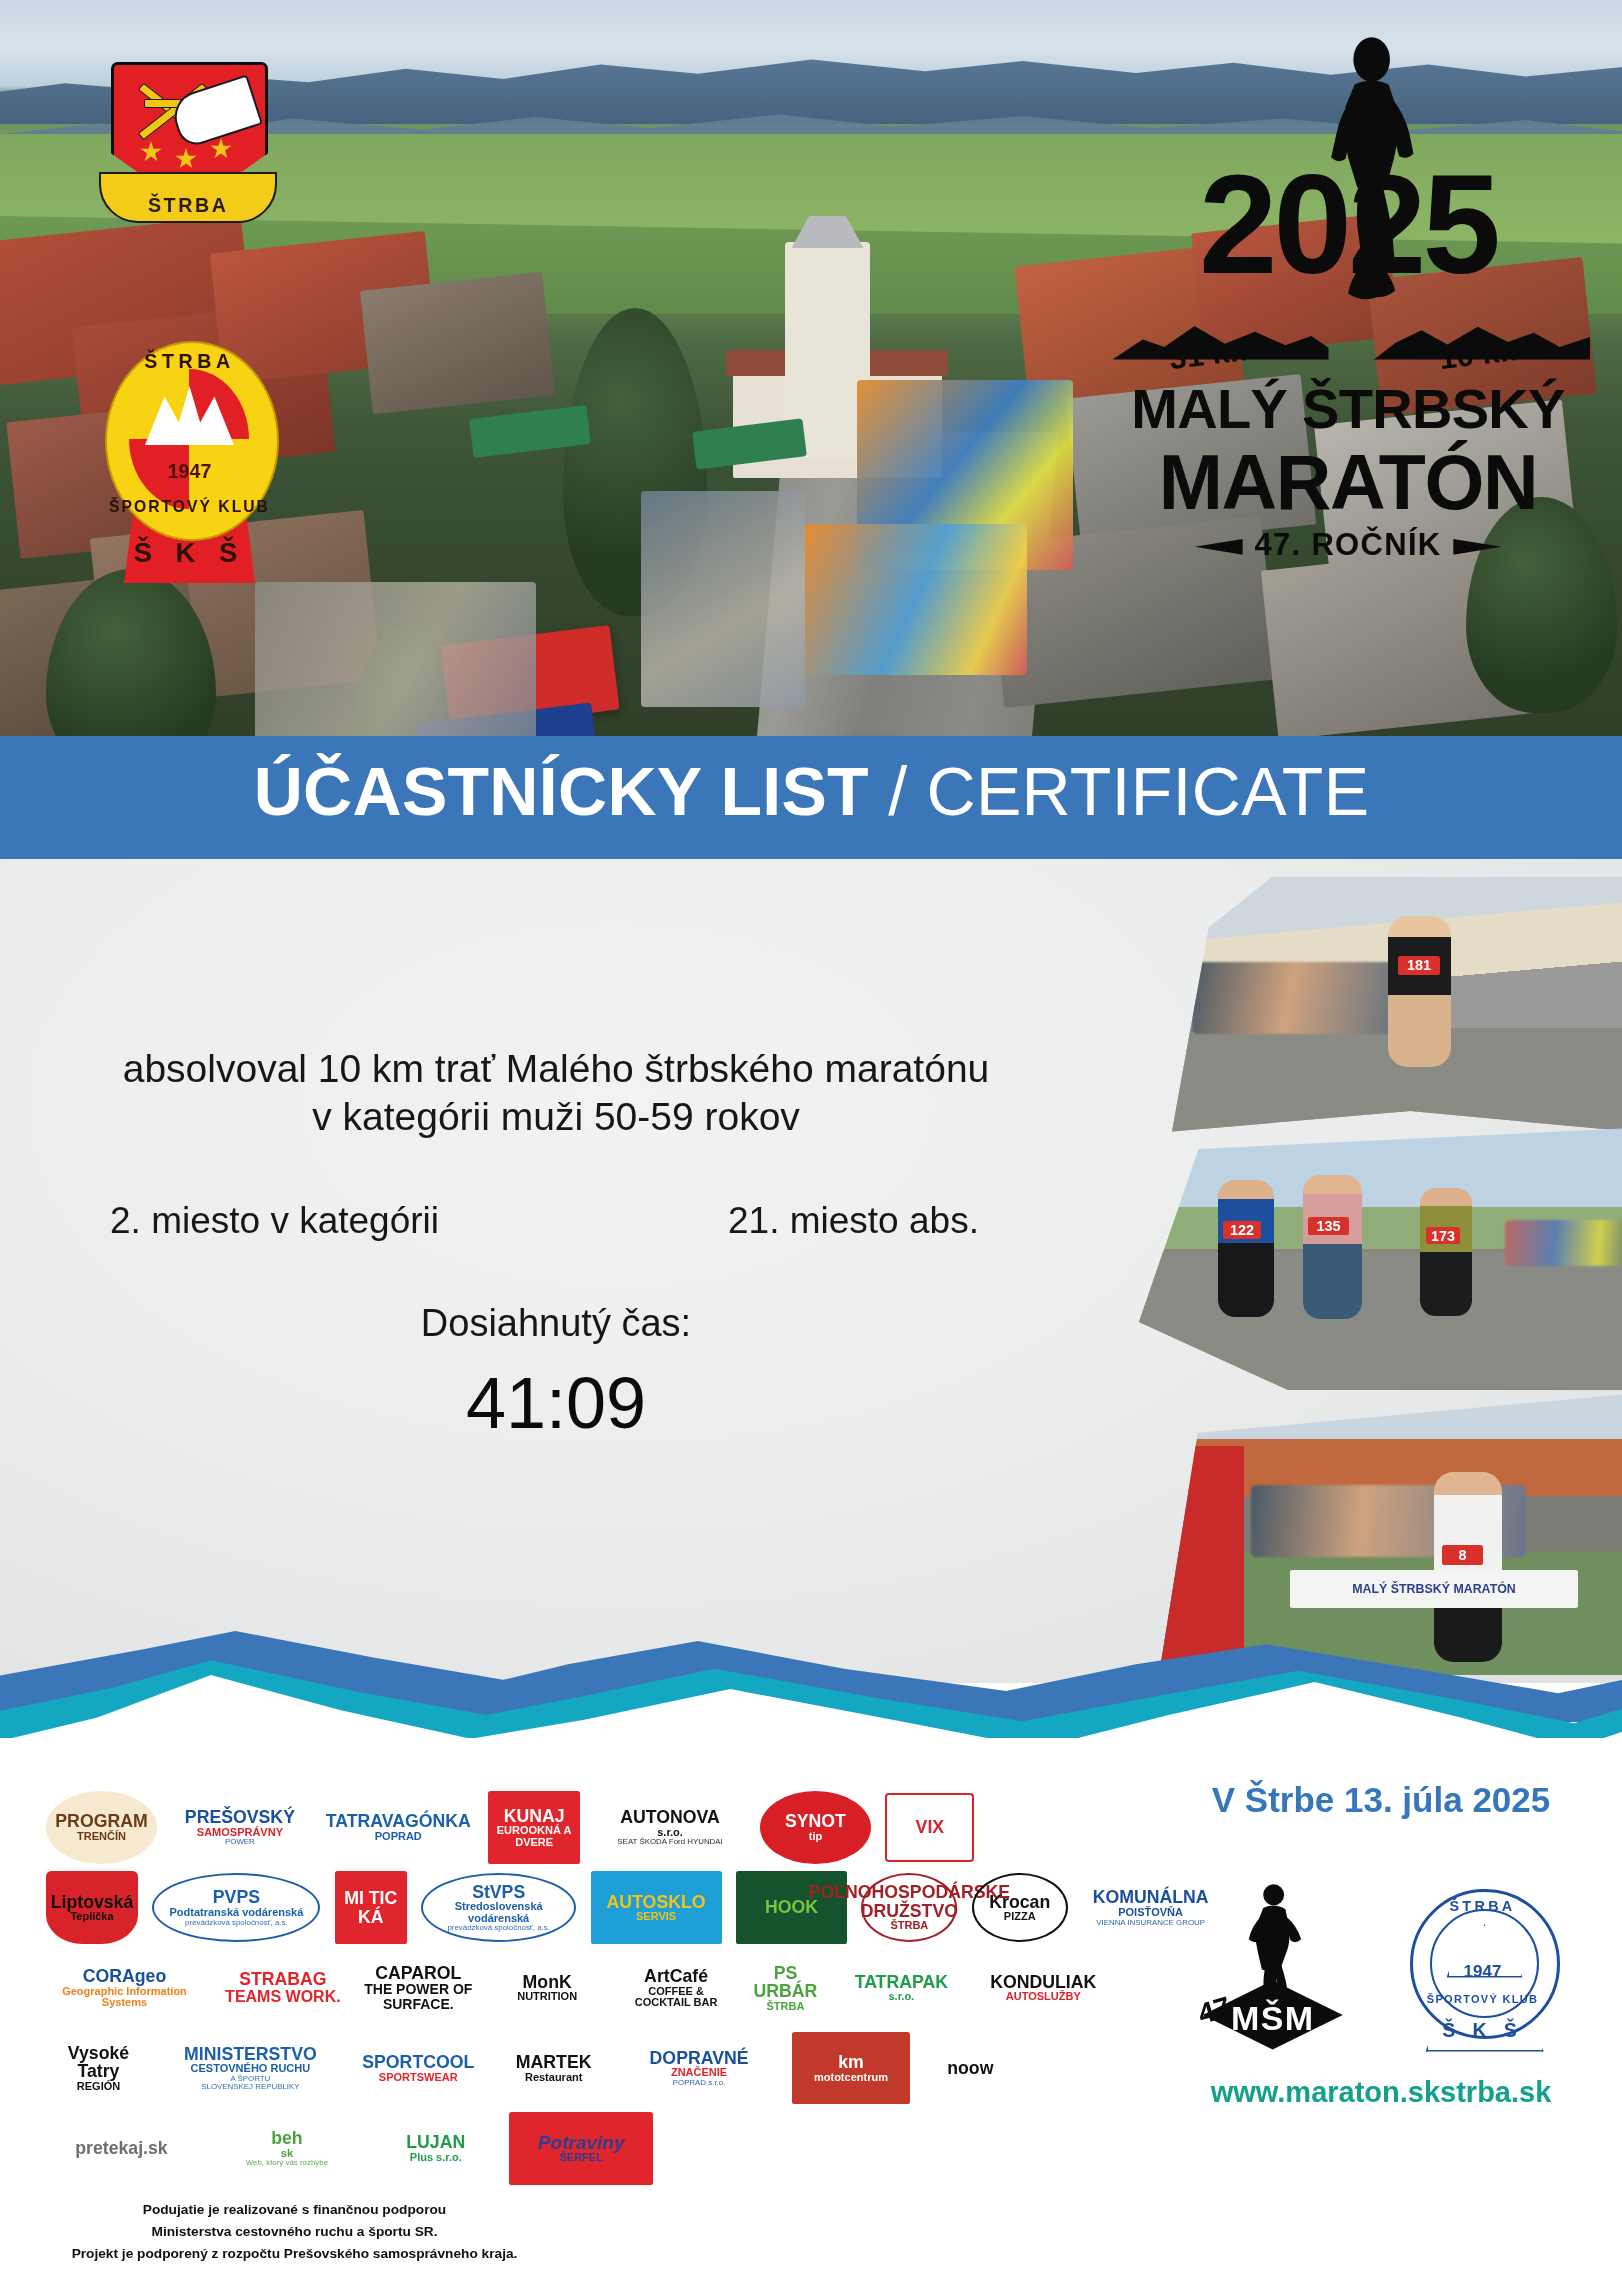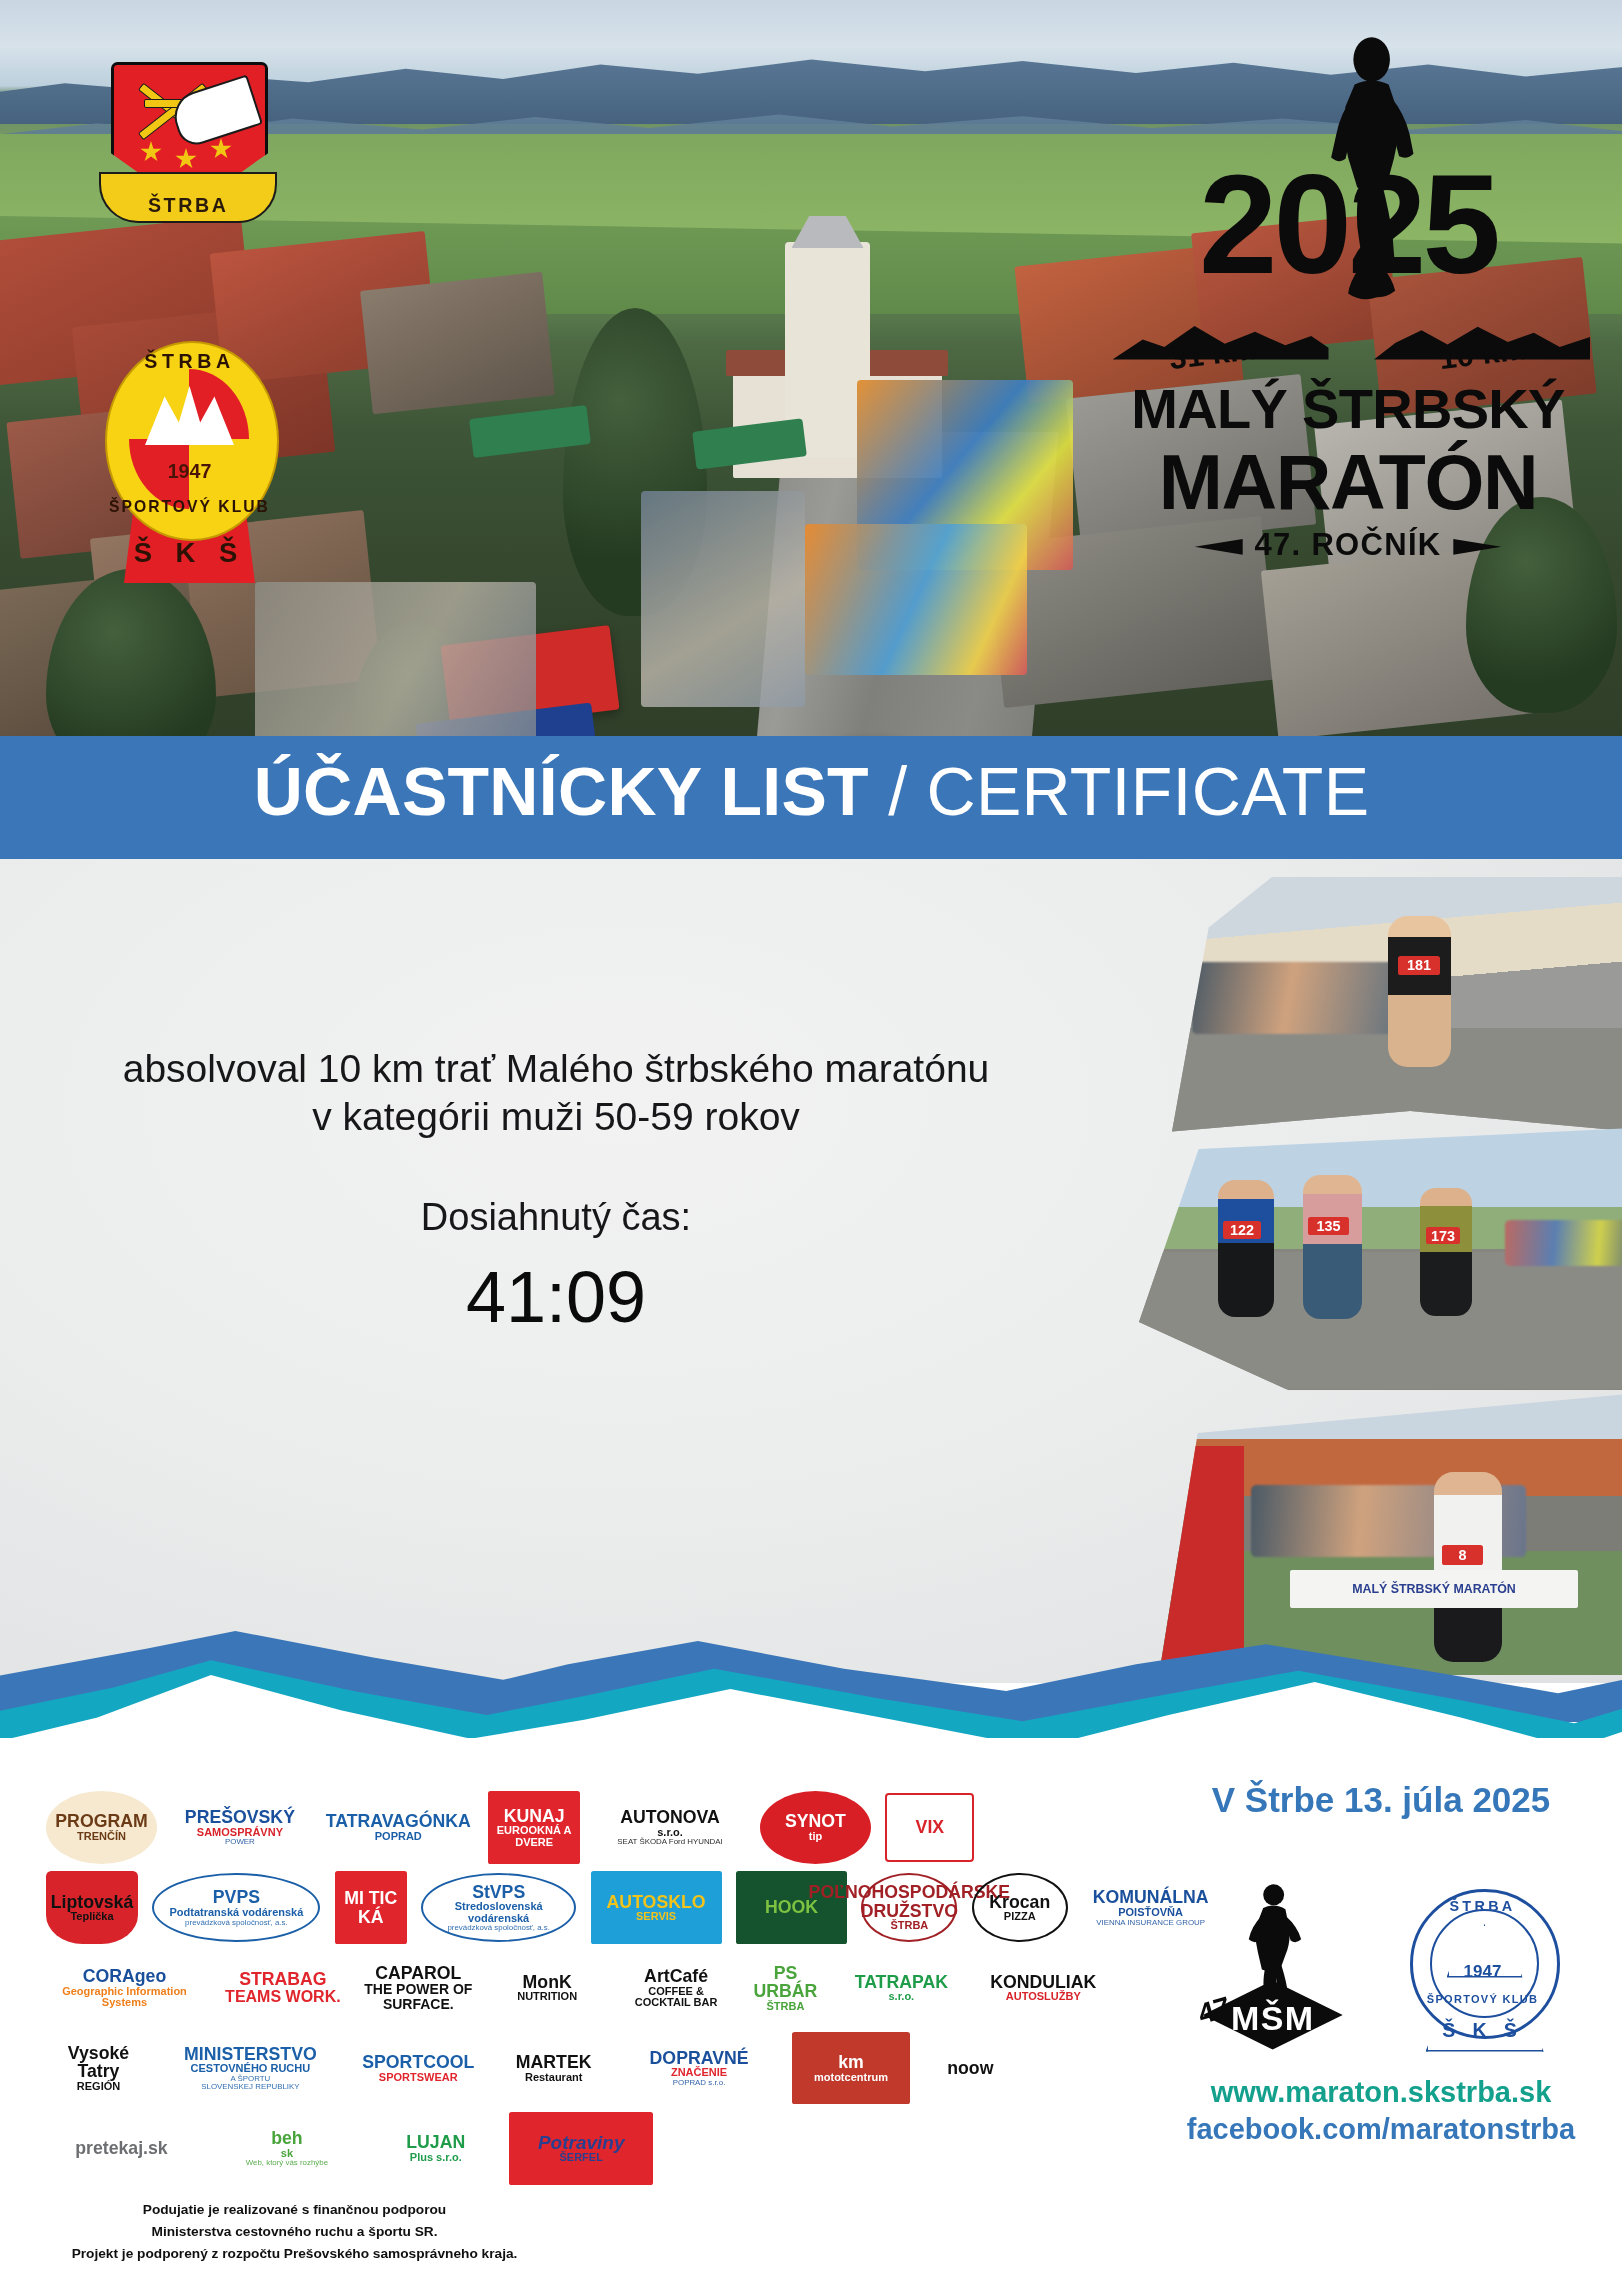--- a/index.html
+++ b/index.html
@@ -338,20 +338,24 @@
   </div>
   <div class="band-jag"></div>
 
   <div class="body"></div>
 
   <div class="content">
     <div class="descr">
       <div>absolvoval 10 km trať Malého štrbského maratónu</div>
       <div>v kategórii muži 50-59 rokov</div>
     </div>
+    <div class="places">
+      <span class="cat">2. miesto v kategórii</span>
+      <span class="abs">21. miesto abs.</span>
+    </div>
     <div class="timelbl">Dosiahnutý čas:</div>
     <div class="timeval">41:09</div>
   </div>
 
   <div class="collage">
 
     <div class="ph ph1">
       <div class="road" style="left:0;top:151px;width:458px;height:105px;"></div>
       <div class="crowd" style="left:19.6px;top:85px;width:216px;height:72px;background:linear-gradient(100deg,#4b5a66,#cfa27e 45%,#5c6f7e);"></div>
       <div class="runnerfig" style="left:216px;top:39px;width:63px;height:151px;background:linear-gradient(#e8c49f 0 14%,#1c1c1c 14% 52%,#d8b38e 52% 100%);border-radius:19.6px;"></div>
@@ -648,18 +652,17 @@
           <div class="pk"></div>
           <div class="trap"></div>
           <div class="t">ŠTRBA</div>
           <div class="y">1947</div>
           <div class="b1">ŠPORTOVÝ KLUB</div>
           <div class="b2">Š K Š</div>
         </div>
       </div>
 
       <div class="web">www.maraton.skstrba.sk</div>
-      <div class="fb">facebook.com/maratonstrba</div>
     </div>
   </div>
 
 </div>
 
 
 </body></html>

